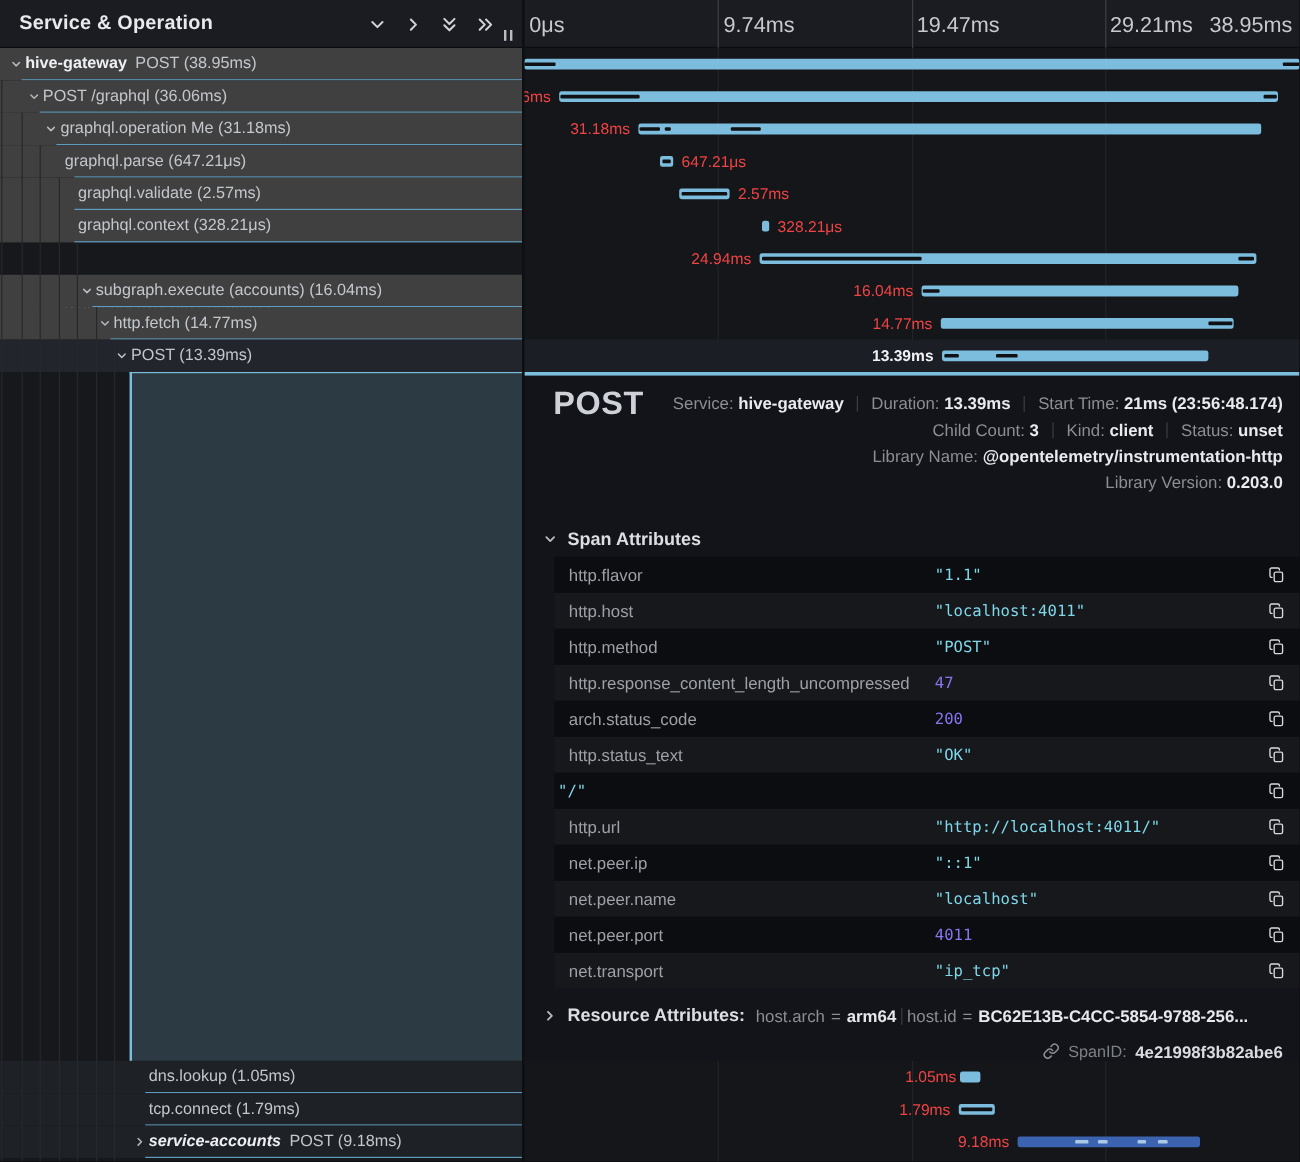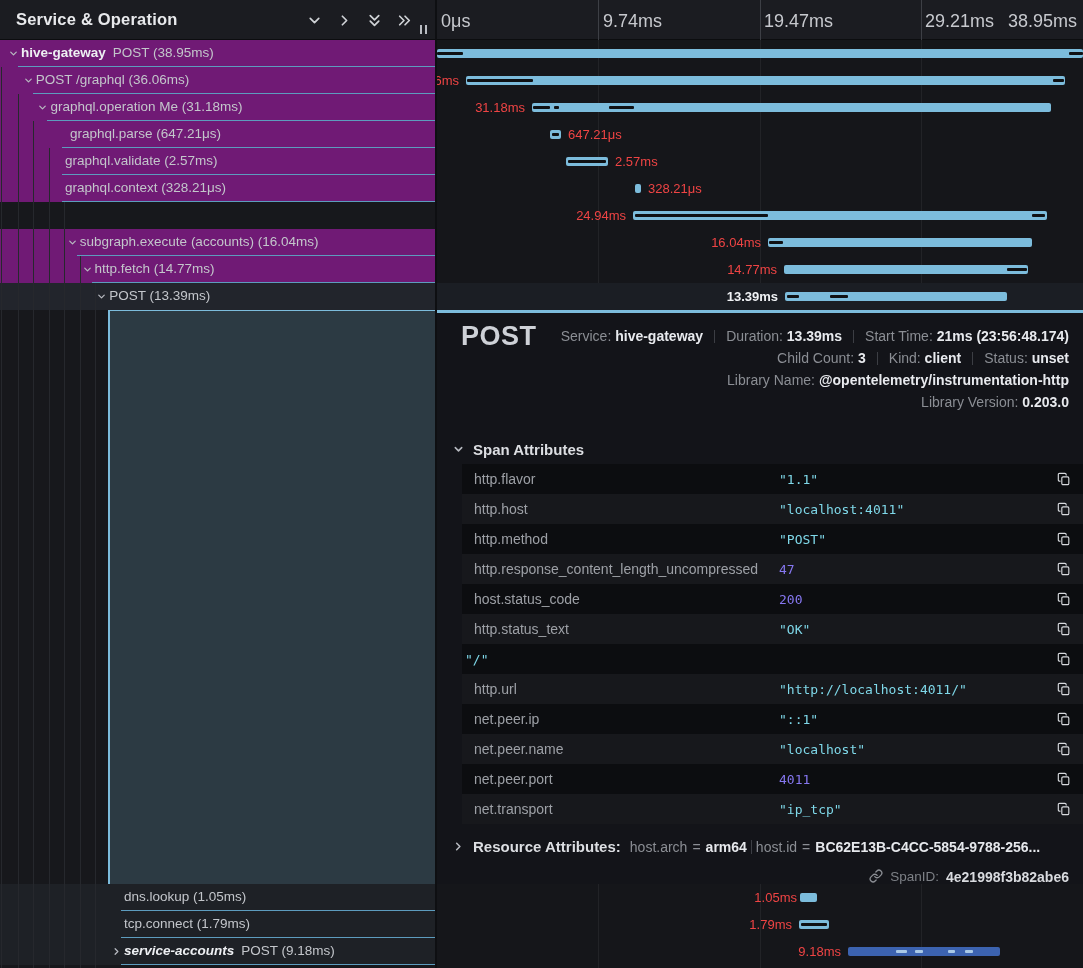--- a/index.html
+++ b/index.html
@@ -14,21 +14,21 @@
   .left-header {
     position:absolute; left:0; top:0; width:100%; height:40px; background:#1b1c21;
     border-bottom:1px solid #0c0d0f; z-index:6;
   }
   .left-title { position:absolute; left:16px; top:10px; font-size:16.5px; font-weight:bold; color:#e8e9ec; letter-spacing:.2px; }
   .hdr-icons { position:absolute; left:306px; top:12px; display:flex; gap:13px; }
   .hdr-icons .icn { width:17px; height:17px; cursor:pointer; display:block; }
   .drag-handle { position:absolute; left:420px; top:25px; display:flex; gap:3px; cursor:col-resize; }
   .drag-handle i { display:block; width:2px; height:9px; background:#b9bcc2; }
   .guide { position:absolute; width:1px; background:#26282d; z-index:3; }
-  .t-row { position:absolute; left:0; width:436px; height:27px; background:#701a75; z-index:2; }
+  .t-row { position:absolute; left:0; width:436px; height:27px; background:#404040; z-index:2; }
   .t-row.bottom { background:#1e2126; }
   .t-row.selected { background:#22252c; }
   .t-sep { position:absolute; bottom:0; right:0; height:1px; background:#5d9cbe; z-index:4; }
   .t-chev { position:absolute; top:8px; width:11px; height:11px; }
   .t-text { position:absolute; top:5px; font-size:13.5px; color:#c3c6cb; white-space:nowrap; z-index:4; }
   .t-svc { font-weight:bold; color:#edeff2; margin-right:7px; }
   .t-svc.italic { font-style:italic; }
   .slate {
     position:absolute; left:108px; top:310px; width:328px; height:574px;
     background:#2c3a43; border-left:2px solid #7cbcdc; border-top:1px solid #7cbcdc; z-index:5;
@@ -108,21 +108,21 @@
           <div class="t-sep" style="left: 32.7px;"></div>
         </div>
         <div class="t-row top" style="top: 94px;">
           <svg width="11" height="11" viewBox="0 0 16 16" fill="none" stroke="#b7bac0" stroke-width="1.8" stroke-linecap="round" stroke-linejoin="round" class="t-chev" style="left: 37.4px;">
             <polyline points="4,6 8,10 12,6"></polyline>
           </svg>
           <span class="t-text" style="left: 50.4px;">graphql.operation Me (31.18ms)</span>
           <div class="t-sep" style="left: 47.4px;"></div>
         </div>
         <div class="t-row top" style="top: 121px;">
-          <span class="t-text" style="left: 70px;">graphql.parse (647.21μs)</span>
+          <span class="t-text" style="left: 54px;">graphql.parse (647.21μs)</span>
           <div class="t-sep" style="left: 62.1px;"></div>
         </div>
         <div class="t-row top" style="top: 148px;">
           <span class="t-text" style="left: 65.1px;">graphql.validate (2.57ms)</span>
           <div class="t-sep" style="left: 62.1px;"></div>
         </div>
         <div class="t-row top" style="top: 175px;">
           <span class="t-text" style="left: 65.1px;">graphql.context (328.21μs)</span>
           <div class="t-sep" style="left: 62.1px;"></div>
         </div>
@@ -351,21 +351,21 @@
             <div class="attr-key">http.response_content_length_uncompressed</div>
             <div class="attr-val number">47</div>
             <button class="copy-btn">
               <svg width="14" height="14" viewBox="0 0 16 16" fill="none" stroke="#d8dade" stroke-width="1.3" stroke-linecap="round" stroke-linejoin="round">
                 <rect x="5.5" y="5.5" width="8" height="9" rx="1.5"></rect>
                 <path d="M3.5 10.5h-0.5a1.5 1.5 0 0 1-1.5-1.5V3a1.5 1.5 0 0 1 1.5-1.5H9A1.5 1.5 0 0 1 10.5 3v0.5"></path>
               </svg>
             </button>
           </div>
           <div class="attr-row">
-            <div class="attr-key">host.status_code</div>
+            <div class="attr-key">arch.status_code</div>
             <div class="attr-val number">200</div>
             <button class="copy-btn">
               <svg width="14" height="14" viewBox="0 0 16 16" fill="none" stroke="#d8dade" stroke-width="1.3" stroke-linecap="round" stroke-linejoin="round">
                 <rect x="5.5" y="5.5" width="8" height="9" rx="1.5"></rect>
                 <path d="M3.5 10.5h-0.5a1.5 1.5 0 0 1-1.5-1.5V3a1.5 1.5 0 0 1 1.5-1.5H9A1.5 1.5 0 0 1 10.5 3v0.5"></path>
               </svg>
             </button>
           </div>
           <div class="attr-row">
             <div class="attr-key">http.status_text</div>

